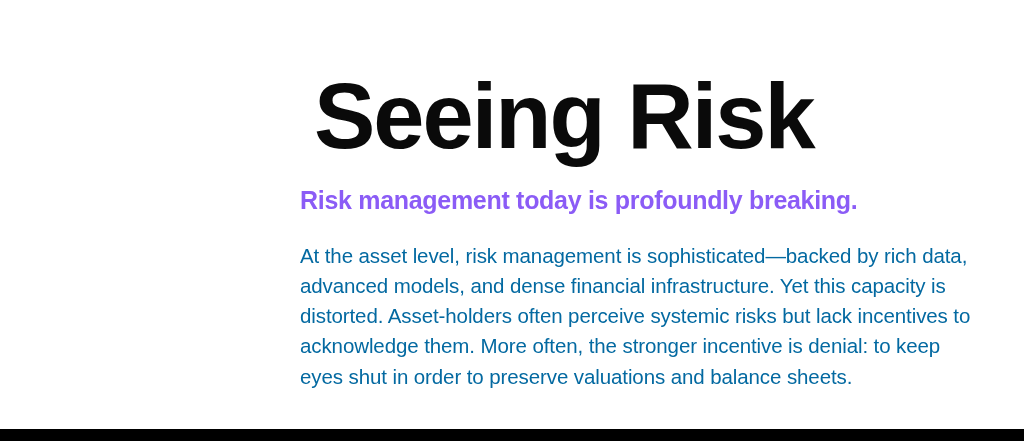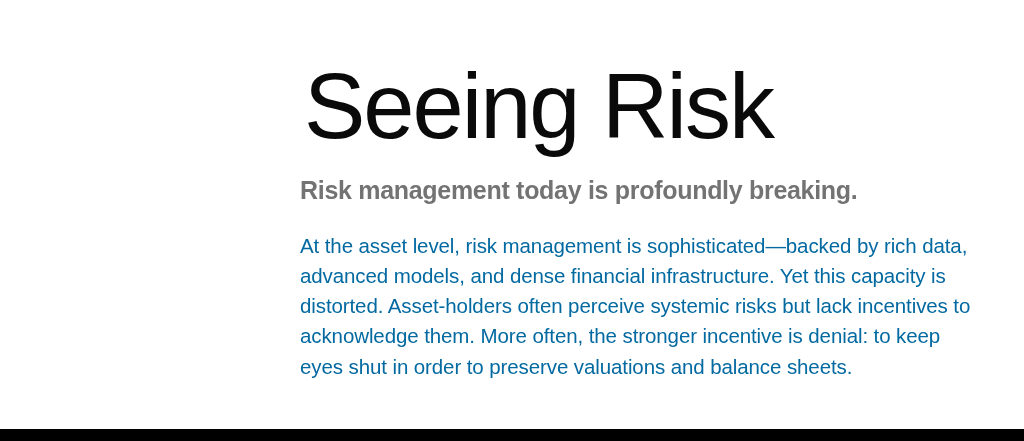--- a/index.html
+++ b/index.html
@@ -22,31 +22,31 @@
   }
   .content {
     position: absolute;
     left: 300px;
     top: 56px;
     width: 672px;
   }
   .title {
     font-size: 92px;
     line-height: 1.0;
-    font-weight: normal;
+    font-weight: bold;
     color: #0a0a0a;
     letter-spacing: -2px;
-    margin: 4px;
+    margin: 14px;
     white-space: nowrap;
   }
   .subtitle {
     margin: 24px 0 0 0;
     font-size: 25px;
     font-weight: bold;
-    color: #737373;
+    color: #8b5cf6;
     letter-spacing: -0.3px;
   }
   .body-text {
     margin: 26px 0 0 0;
     font-size: 20.5px;
     line-height: 1.47;
     color: #0369a1;
     letter-spacing: -0.1px;
   }
   .bottom-bar {

